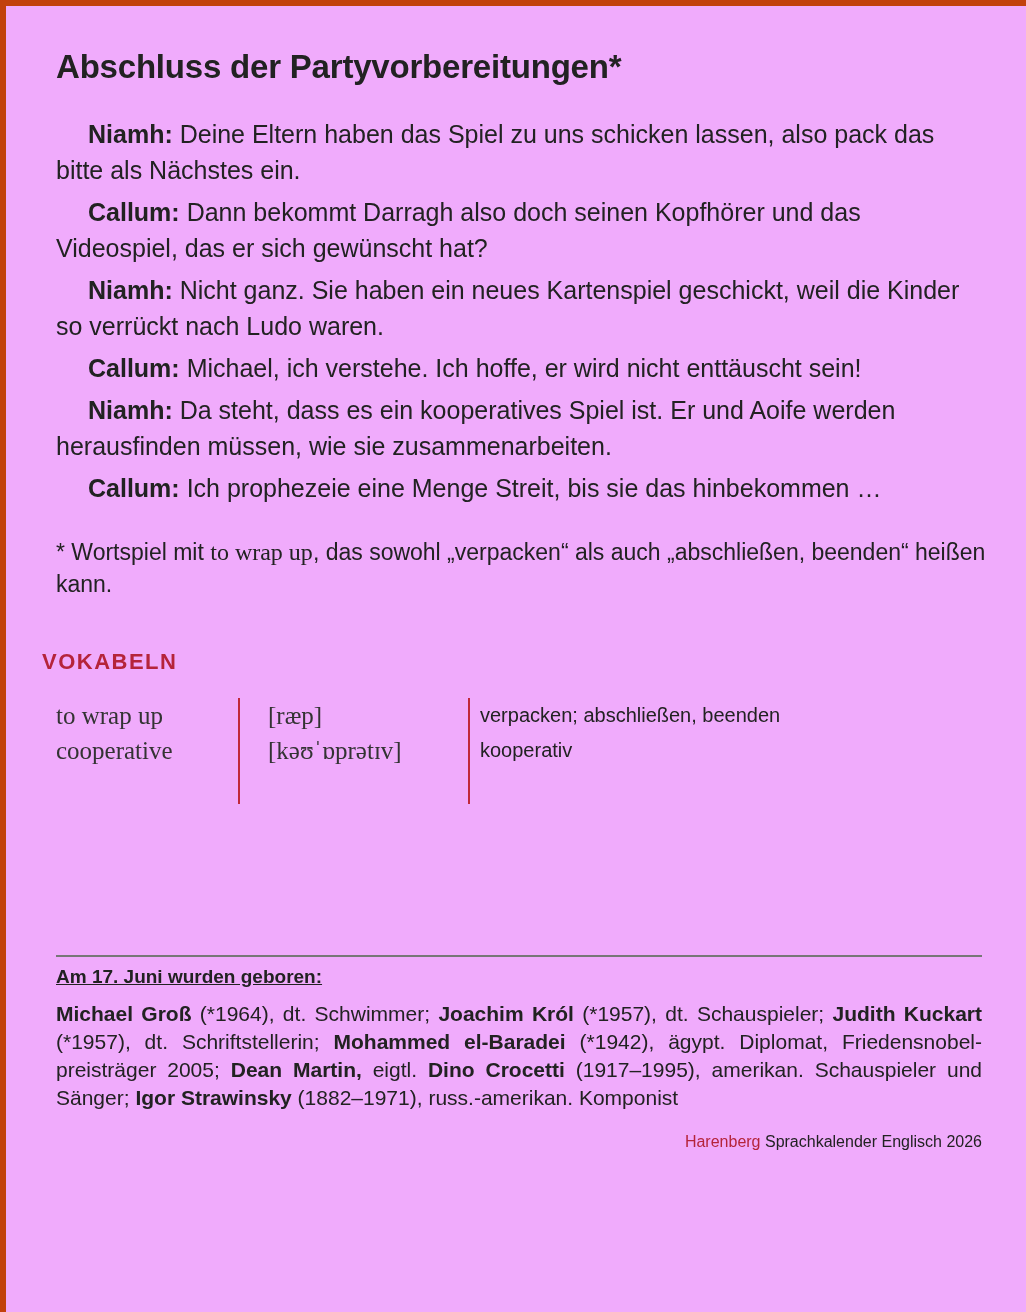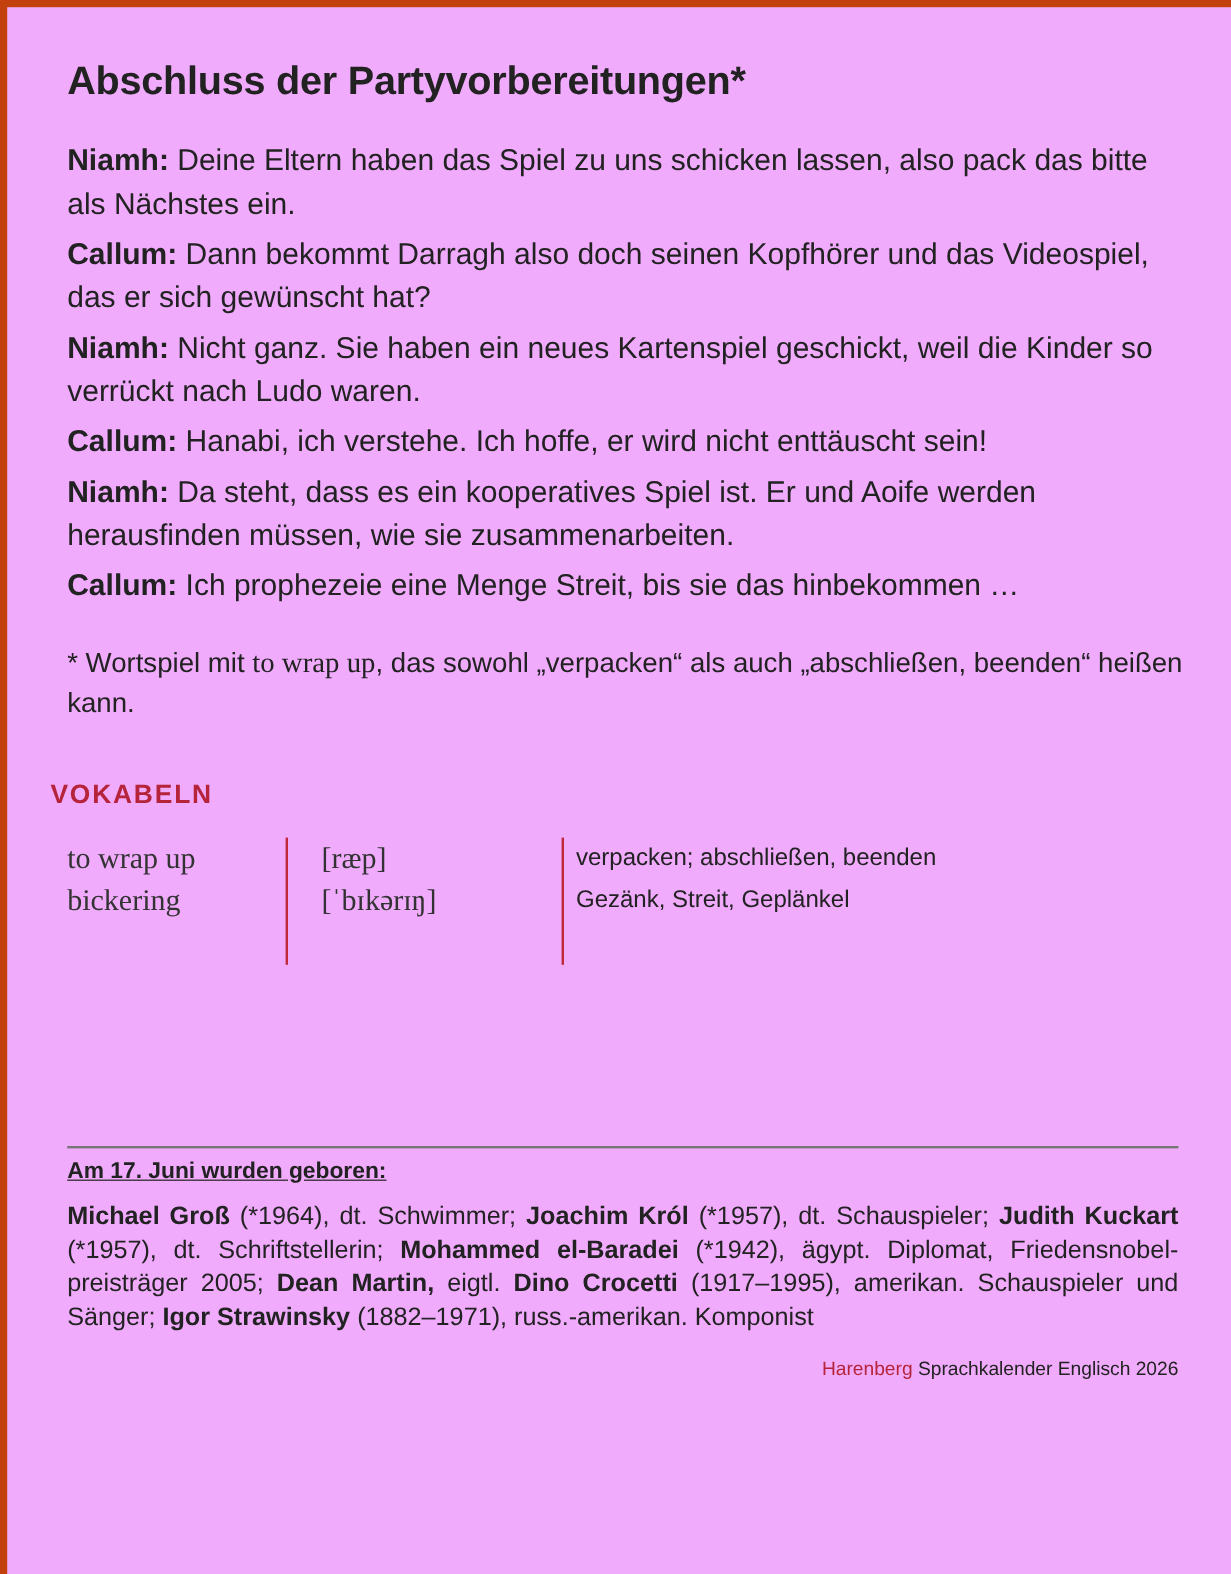--- a/index.html
+++ b/index.html
@@ -10,21 +10,21 @@
     font-family: "Liberation Sans", sans-serif;
   }
   .title {
     position: absolute; left: 50px; top: 42px;
     font-size: 33px; font-weight: bold; color: #222; letter-spacing: -0.2px;
   }
   .dialog { position: absolute; left: 50px; top: 110px; width: 930px; }
   .line {
     font-size: 25px; line-height: 36px; margin-bottom: 6px; color: #222;
   }
-  .speaker { font-weight: bold; }
+  .speaker { font-weight: bold; margin-left: 32px; }
   .footnote {
     position: absolute; left: 50px; top: 530px; width: 930px;
     font-size: 23px; line-height: 32px; color: #222;
   }
   .serif { font-family: "Liberation Serif", serif; font-size: 24px; }
   .vocab-heading {
     position: absolute; left: 36px; top: 643px;
     font-size: 22px; font-weight: bold; color: #b5243a; letter-spacing: 1.5px;
   }
   .vocab-table { position: absolute; left: 50px; top: 692px; }
@@ -54,41 +54,41 @@
 </head>
 <body>
 
 <div class="page">
   <div class="title">Abschluss der Partyvorbereitungen*</div>
 
   <div class="dialog">
     <div class="line"><span class="speaker">Niamh:</span><span> Deine Eltern haben das Spiel zu uns schicken lassen, also pack das bitte als Nächstes ein.</span></div>
     <div class="line"><span class="speaker">Callum:</span><span> Dann bekommt Darragh also doch seinen Kopfhörer und das Videospiel, das er sich gewünscht hat?</span></div>
     <div class="line"><span class="speaker">Niamh:</span><span> Nicht ganz. Sie haben ein neues Kartenspiel geschickt, weil die Kinder so verrückt nach Ludo waren.</span></div>
-    <div class="line"><span class="speaker">Callum:</span><span> Hanabi, ich verstehe. Ich hoffe, er wird nicht enttäuscht sein!</span></div>
+    <div class="line"><span class="speaker">Callum:</span><span> Michael, ich verstehe. Ich hoffe, er wird nicht enttäuscht sein!</span></div>
     <div class="line"><span class="speaker">Niamh:</span><span> Da steht, dass es ein kooperatives Spiel ist. Er und Aoife werden herausfinden müssen, wie sie zusammenarbeiten.</span></div>
     <div class="line"><span class="speaker">Callum:</span><span> Ich prophezeie eine Menge Streit, bis sie das hinbekommen …</span></div>
   </div>
 
   <div class="footnote"><span>* Wortspiel mit </span><span class="serif">to wrap up</span><span>, das sowohl „verpacken“ als auch „abschließen, beenden“ heißen kann.</span></div>
 
   <div class="vocab-heading">VOKABELN</div>
 
   <div class="vocab-table">
     <div class="vsep1"></div>
     <div class="vsep2"></div>
     <div class="vrow">
       <div class="vcol1">to wrap up</div>
       <div class="vcol2">[ræp]</div>
       <div class="vcol3">verpacken; abschließen, beenden</div>
     </div>
     <div class="vrow">
-      <div class="vcol1">bickering</div>
-      <div class="vcol2">[ˈbɪkərɪŋ]</div>
-      <div class="vcol3">Gezänk, Streit, Geplänkel</div>
+      <div class="vcol1">cooperative</div>
+      <div class="vcol2">[kəʊˈɒprətɪv]</div>
+      <div class="vcol3">kooperativ</div>
     </div>
   </div>
 
   <div class="divider"></div>
 
   <div class="born-heading">Am 17. Juni wurden geboren:</div>
   <div class="born-text" id="born-text"><b>Michael Groß</b><span> (*1964), dt. Schwimmer; </span><b>Joachim Król</b><span> (*1957), dt. Schauspieler; </span><b>Judith Kuckart</b><span> (*1957), dt. Schriftstellerin; </span><b>Mohammed el-Baradei</b><span> (*1942), ägypt. Diplomat, Friedensnobel­preisträger 2005; </span><b>Dean Martin,</b><span> eigtl. </span><b>Dino Crocetti</b><span> (1917–1995), amerikan. Schauspieler und Sänger; </span><b>Igor Strawinsky</b><span> (1882–1971), russ.-amerikan. Komponist</span></div>
 
   <div class="footer"><span class="brand">Harenberg</span><span> Sprachkalender Englisch 2026</span></div>
 </div>

